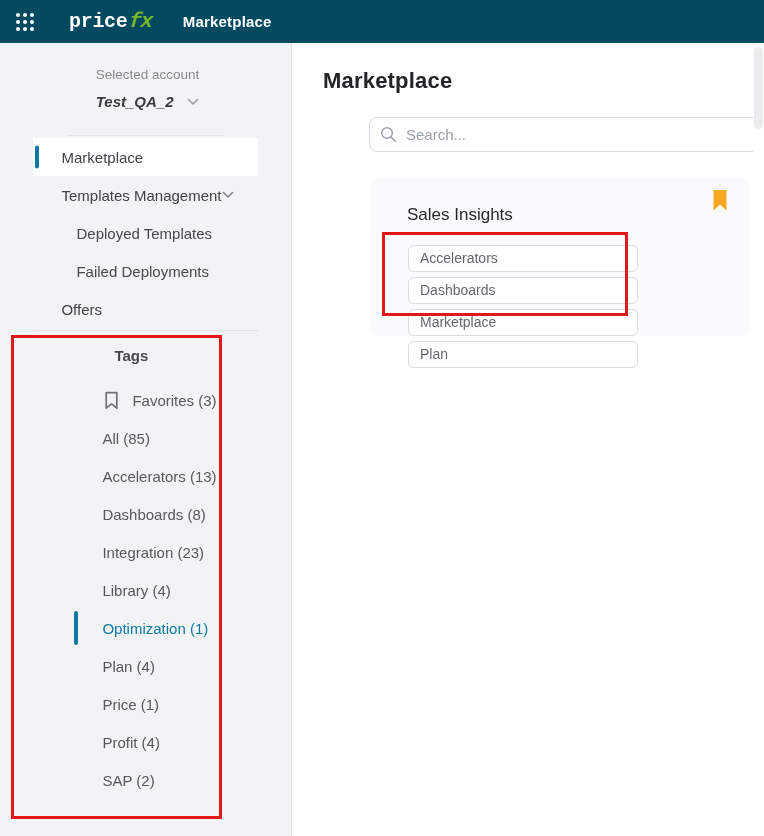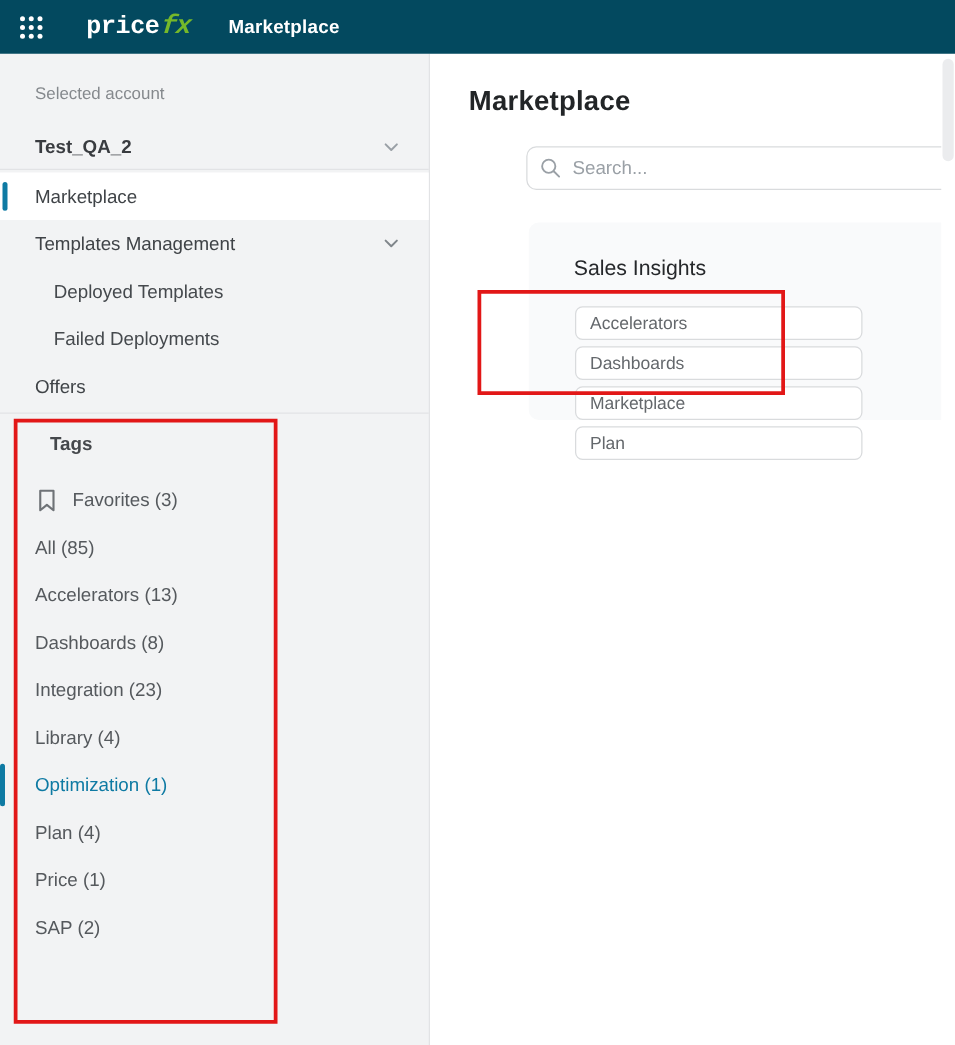--- a/index.html
+++ b/index.html
@@ -21,29 +21,29 @@
   .grid-icon span { width: 4px; height: 4px; background: #ffffff; border-radius: 50%; }
   .logo { margin-left: 35px; display: flex; align-items: baseline; cursor: pointer; font-family: Liberation Mono, monospace; }
   .logo-price { color: #ffffff; font-weight: 700; font-size: 20px; letter-spacing: -0.3px; }
   .logo-fx { color: #76B82A; font-weight: 800; font-size: 21px; font-style: italic;
     margin-left: 1px; transform: skew(-6deg); display: inline-block; letter-spacing: -1px; }
   .topbar-title { color: #ffffff; font-size: 15px; font-weight: 700; margin-left: 31px; letter-spacing: 0.2px; }
 
   
   .shell { display: flex; height: 793px; }
   .sidebar {
-    width: 344px; background: #f2f3f4; border-right: 1px solid #e2e3e5;
-    flex: none; display: flex; flex-direction: column;
+    width: 292px; background: #f2f3f4; border-right: 1px solid #e2e3e5;
+    flex: none; display: flex; flex-direction: column; align-items: center;
   }
   .main { flex: 1; background: #ffffff; position: relative; }
 
   
   .account { padding: 24px 24px 0 28px; height: 93px; border-bottom: 1px solid #e2e3e5; }
   .account-label { font-size: 13.5px; color: #85898d; }
-  .account-row { margin-top: 27px; display: flex; align-items: center; justify-content: space-between; cursor: pointer; }
+  .account-row { margin-top: 11px; display: flex; align-items: center; justify-content: space-between; cursor: pointer; font-style: italic; }
   .account-value { font-size: 15px; font-weight: 700; color: #393c40; }
   .chev { flex: none; }
 
   
   .nav { padding: 2px 0 0 0; }
   .nav-item {
     height: 38px; display: flex; align-items: center; padding-left: 28px; padding-right: 24px;
     font-size: 15px; color: #3f4347; cursor: pointer; position: relative; justify-content: space-between;
   }
   .nav-item.selected { background: #ffffff; font-weight: 400; }
@@ -187,20 +187,23 @@
         </div>
         <div class="tag-item selected">
           <span class="active-bar" style="left:0; height:34px;"></span>
           <span>Optimization (1)</span>
         </div>
         <div class="tag-item">
           <span>Plan (4)</span>
         </div>
         <div class="tag-item">
           <span>Price (1)</span>
+        </div>
+        <div class="tag-item">
+          <span>Profit (4)</span>
         </div>
         <div class="tag-item">
           <span>SAP (2)</span>
         </div>
       </div>
     </div>
   </aside>
 
   <main class="main">
     <h1 class="page-title">Marketplace</h1>

